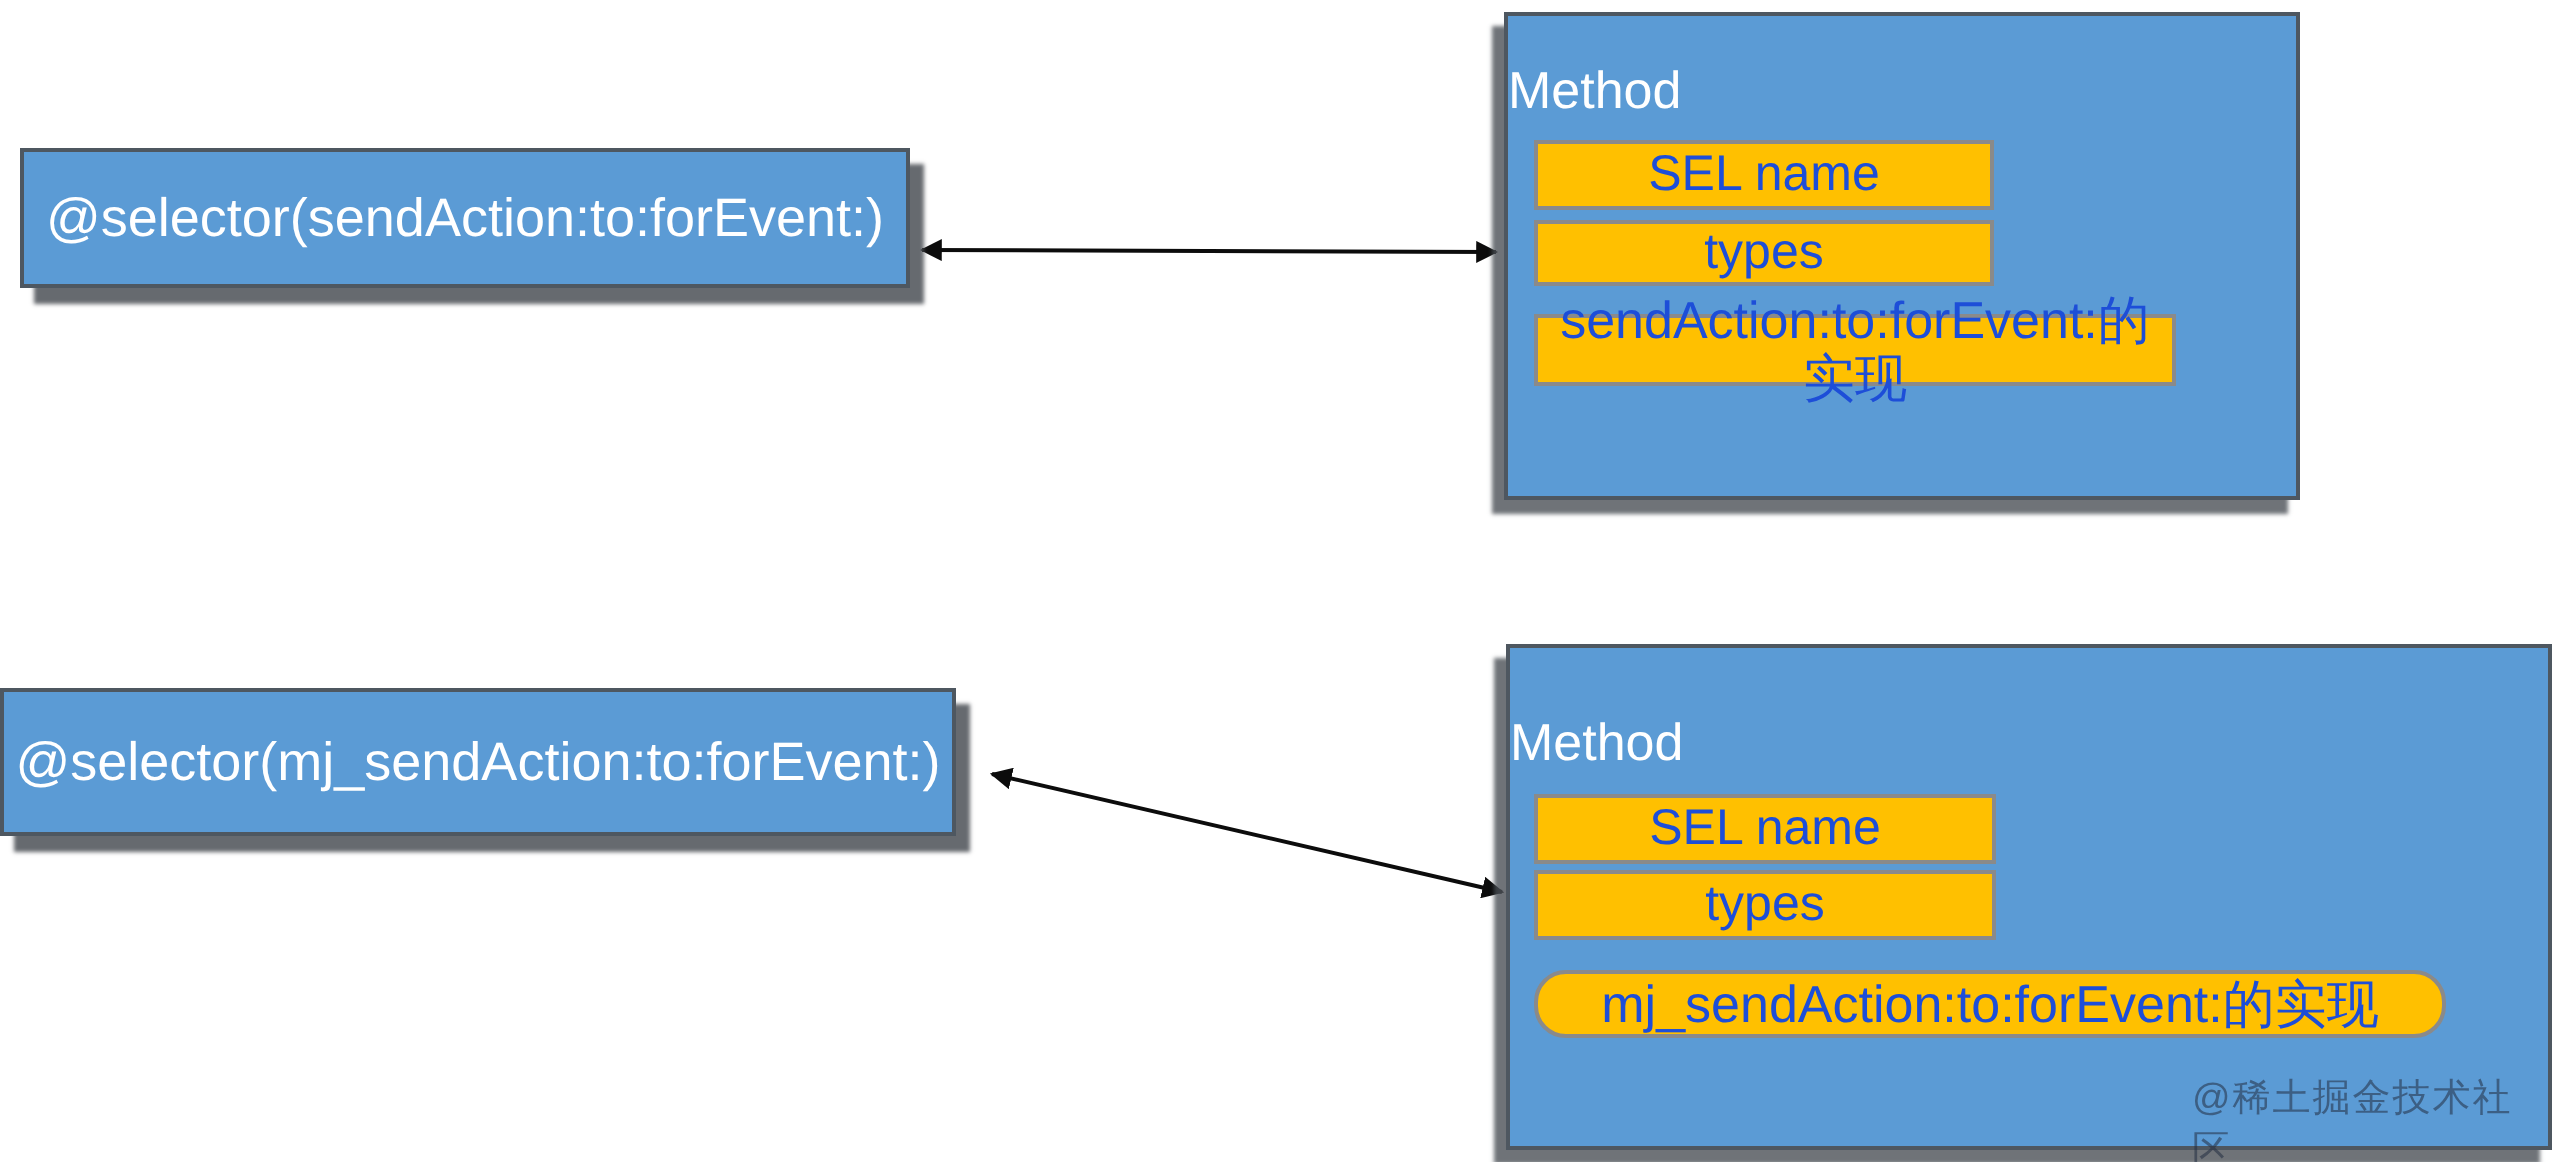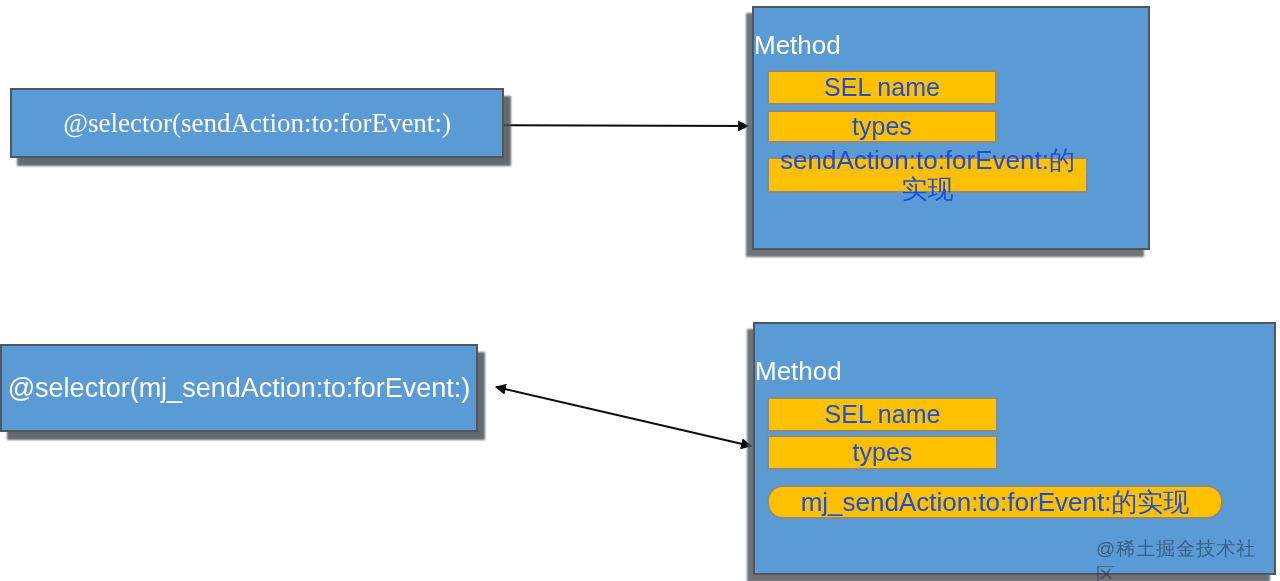--- a/index.html
+++ b/index.html
@@ -18,22 +18,22 @@
     border:2px solid #4e5760;
     box-sizing:border-box;
     color:#ffffff;
   }
   .selector-box{
     display:flex;align-items:center;justify-content:center;
     font-size:27px;
     box-shadow:7px 8px 2px rgba(75,80,86,0.85);
     text-align:center;
   }
-  #selector1{left:10px;top:88px;width:494px;height:70px;font-family:Liberation Serif, serif;}
-  #selector2{left:0px;top:344px;width:478px;height:88px;}
+  #selector1{left:10px;top:74px;width:445px;height:70px;}
+  #selector2{left:0px;top:344px;width:478px;height:74px;}
 
   .method-box{box-shadow:-6px 7px 2px rgba(75,80,86,0.8);}
   #method1{left:752px;top:6px;width:398px;height:244px;}
   #method2{left:753px;top:322px;width:523px;height:253px;}
 
   .method-title{
     position:absolute;left:0;width:100%;
     text-align:left;font-size:26px;line-height:30px;
   }
   #method1 .method-title{top:22px;}

